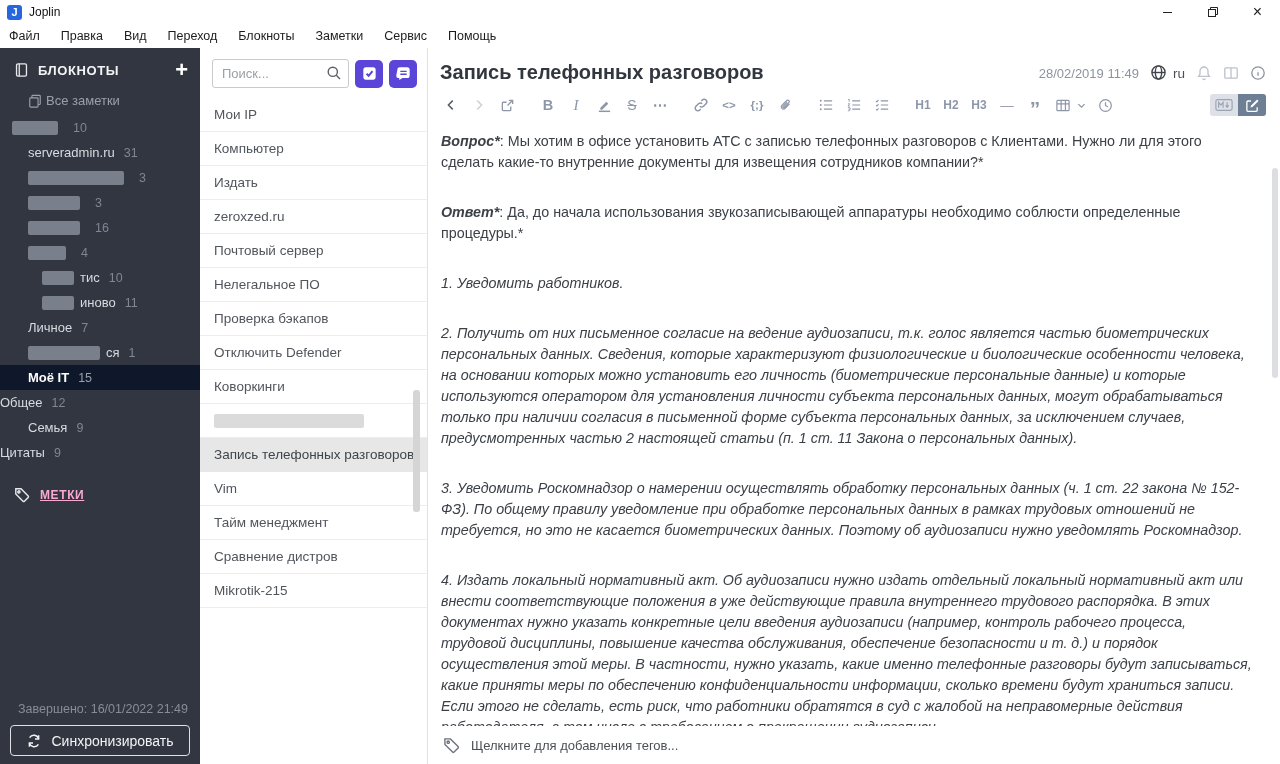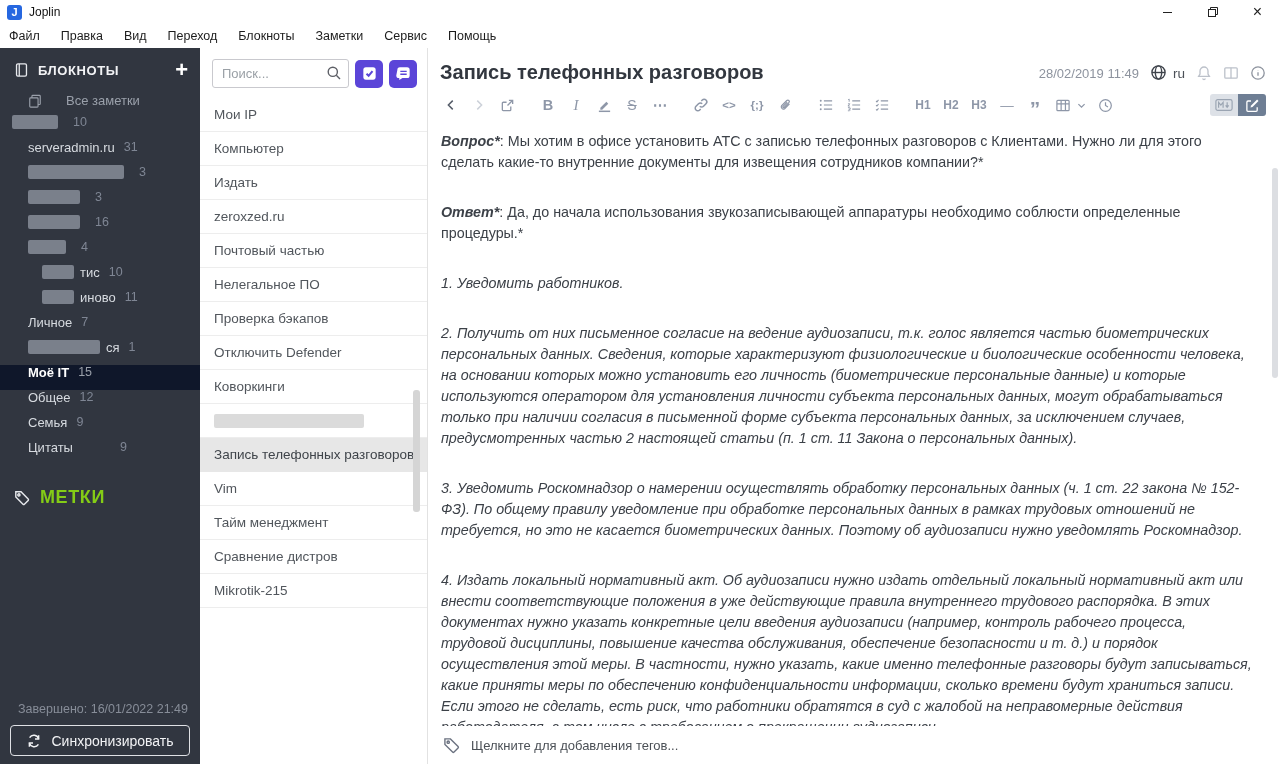--- a/index.html
+++ b/index.html
@@ -23,31 +23,31 @@
 
   
   .main { display:flex; height:716px; }
 
   
   .sidebar { width:200px; background:#313640; color:#d7dbe0; position:relative; flex:none; }
   .sb-header { display:flex; align-items:center; padding:14px 12px 10px 14px; }
   .sb-header .hicon { color:#e8eaee; margin-right:9px; }
   .sb-header-label { font-weight:bold; font-size:13px; letter-spacing:.6px; color:#f2f3f5; }
   .sb-add { margin-left:auto; color:#fff; font-size:22px; font-weight:bold; line-height:16px; cursor:pointer; }
-  .sb-allnotes { display:flex; align-items:center; gap:24px; padding:5px 0 7px 28px;
+  .sb-allnotes { display:flex; align-items:center; gap:4px; padding:5px 0 7px 28px;
     color:#9aa0aa; font-size:13px; }
-  .sb-item { height:25px; display:flex; font-size:13px; cursor:pointer; }
+  .sb-item { height:25px; display:flex; align-items:center; font-size:13px; cursor:pointer; }
   .sb-item .lbl { color:#d7dbe0; white-space:nowrap; }
   .sb-item .cnt { color:#7f8694; margin-left:9px; font-size:12.5px; }
   .sb-item.sel { background:#0f172a; }
   .sb-item.sel .lbl { color:#fff; font-weight:bold; }
   .sb-item.sel .cnt { color:#9aa0aa; }
   .redact { height:14px; background:#878d99; opacity:.85; border-radius:2px; margin-right:6px; flex:none; }
   .sb-tags { display:flex; align-items:center; gap:10px; margin-top:22px; padding-left:14px; }
-  .sb-tags .tlabel { font-weight:bold; font-size:18px; letter-spacing:.6px; color:#84cc16; }
+  .sb-tags .tlabel { font-weight:bold; font-size:12px; letter-spacing:.6px; color:#f9a8d4;text-decoration:underline; }
   .sb-footer { position:absolute; left:0; right:0; bottom:0; padding:0 10px 8px; }
   .sync-status { font-size:12.5px; color:#878d98; padding:0 0 9px 8px; }
   .sync-btn { width:100%; height:31px; border:1px solid #dfe1e5; border-radius:4px;
     background:transparent; color:#f2f3f5; font-size:14px; display:flex; align-items:center;
     justify-content:center; gap:9px; cursor:pointer; font-family:inherit; }
 
   
   .notelist { width:228px; background:#fff; border-right:1px solid #e2e2e2; position:relative; flex:none; }
   .nl-top { display:flex; align-items:center; padding:11px 10px 10px 12px; gap:6px; }
   .search-wrap { position:relative; flex:1; }
@@ -210,31 +210,31 @@
         <div class="sb-item" style="padding-left: 28px;">
         <span class="redact" style="width: 72px;"></span>
         <span class="lbl">ся</span>
         <span class="cnt">1</span>
       </div>
         <div class="sb-item sel" style="padding-left: 28px;">
 
         <span class="lbl">Моё IT</span>
         <span class="cnt">15</span>
       </div>
-        <div class="sb-item" style="padding-left: 28px;">
+        <div class="sb-item" style="">
 
         <span class="lbl">Общее</span>
         <span class="cnt">12</span>
       </div>
         <div class="sb-item" style="padding-left: 28px;">
 
         <span class="lbl">Семья</span>
         <span class="cnt">9</span>
       </div>
-        <div class="sb-item" style="padding-left: 28px; gap: 38px;">
+        <div class="sb-item" style="">
 
         <span class="lbl">Цитаты</span>
         <span class="cnt">9</span>
       </div>
       </div>
 
     <div class="sb-tags">
       <svg width="16" height="16" viewBox="0 0 16 16" fill="none" stroke="#e8eaee" stroke-width="1.4">
         <path d="M1.8 1.8h5.2l7.2 7.2a1 1 0 0 1 0 1.4l-3.8 3.8a1 1 0 0 1-1.4 0L1.8 7z"></path>
           <circle cx="4.9" cy="4.9" r="1.1"></circle>
@@ -285,21 +285,21 @@
         <div class="nl-item">
         <span class="txt">Компьютер</span>
       </div>
         <div class="nl-item">
         <span class="txt">Издать</span>
       </div>
         <div class="nl-item">
         <span class="txt">zeroxzed.ru</span>
       </div>
         <div class="nl-item">
-        <span class="txt">Почтовый частью</span>
+        <span class="txt">Почтовый сервер</span>
       </div>
         <div class="nl-item">
         <span class="txt">Нелегальное ПО</span>
       </div>
         <div class="nl-item">
         <span class="txt">Проверка бэкапов</span>
       </div>
         <div class="nl-item">
         <span class="txt">Отключить Defender</span>
       </div>

